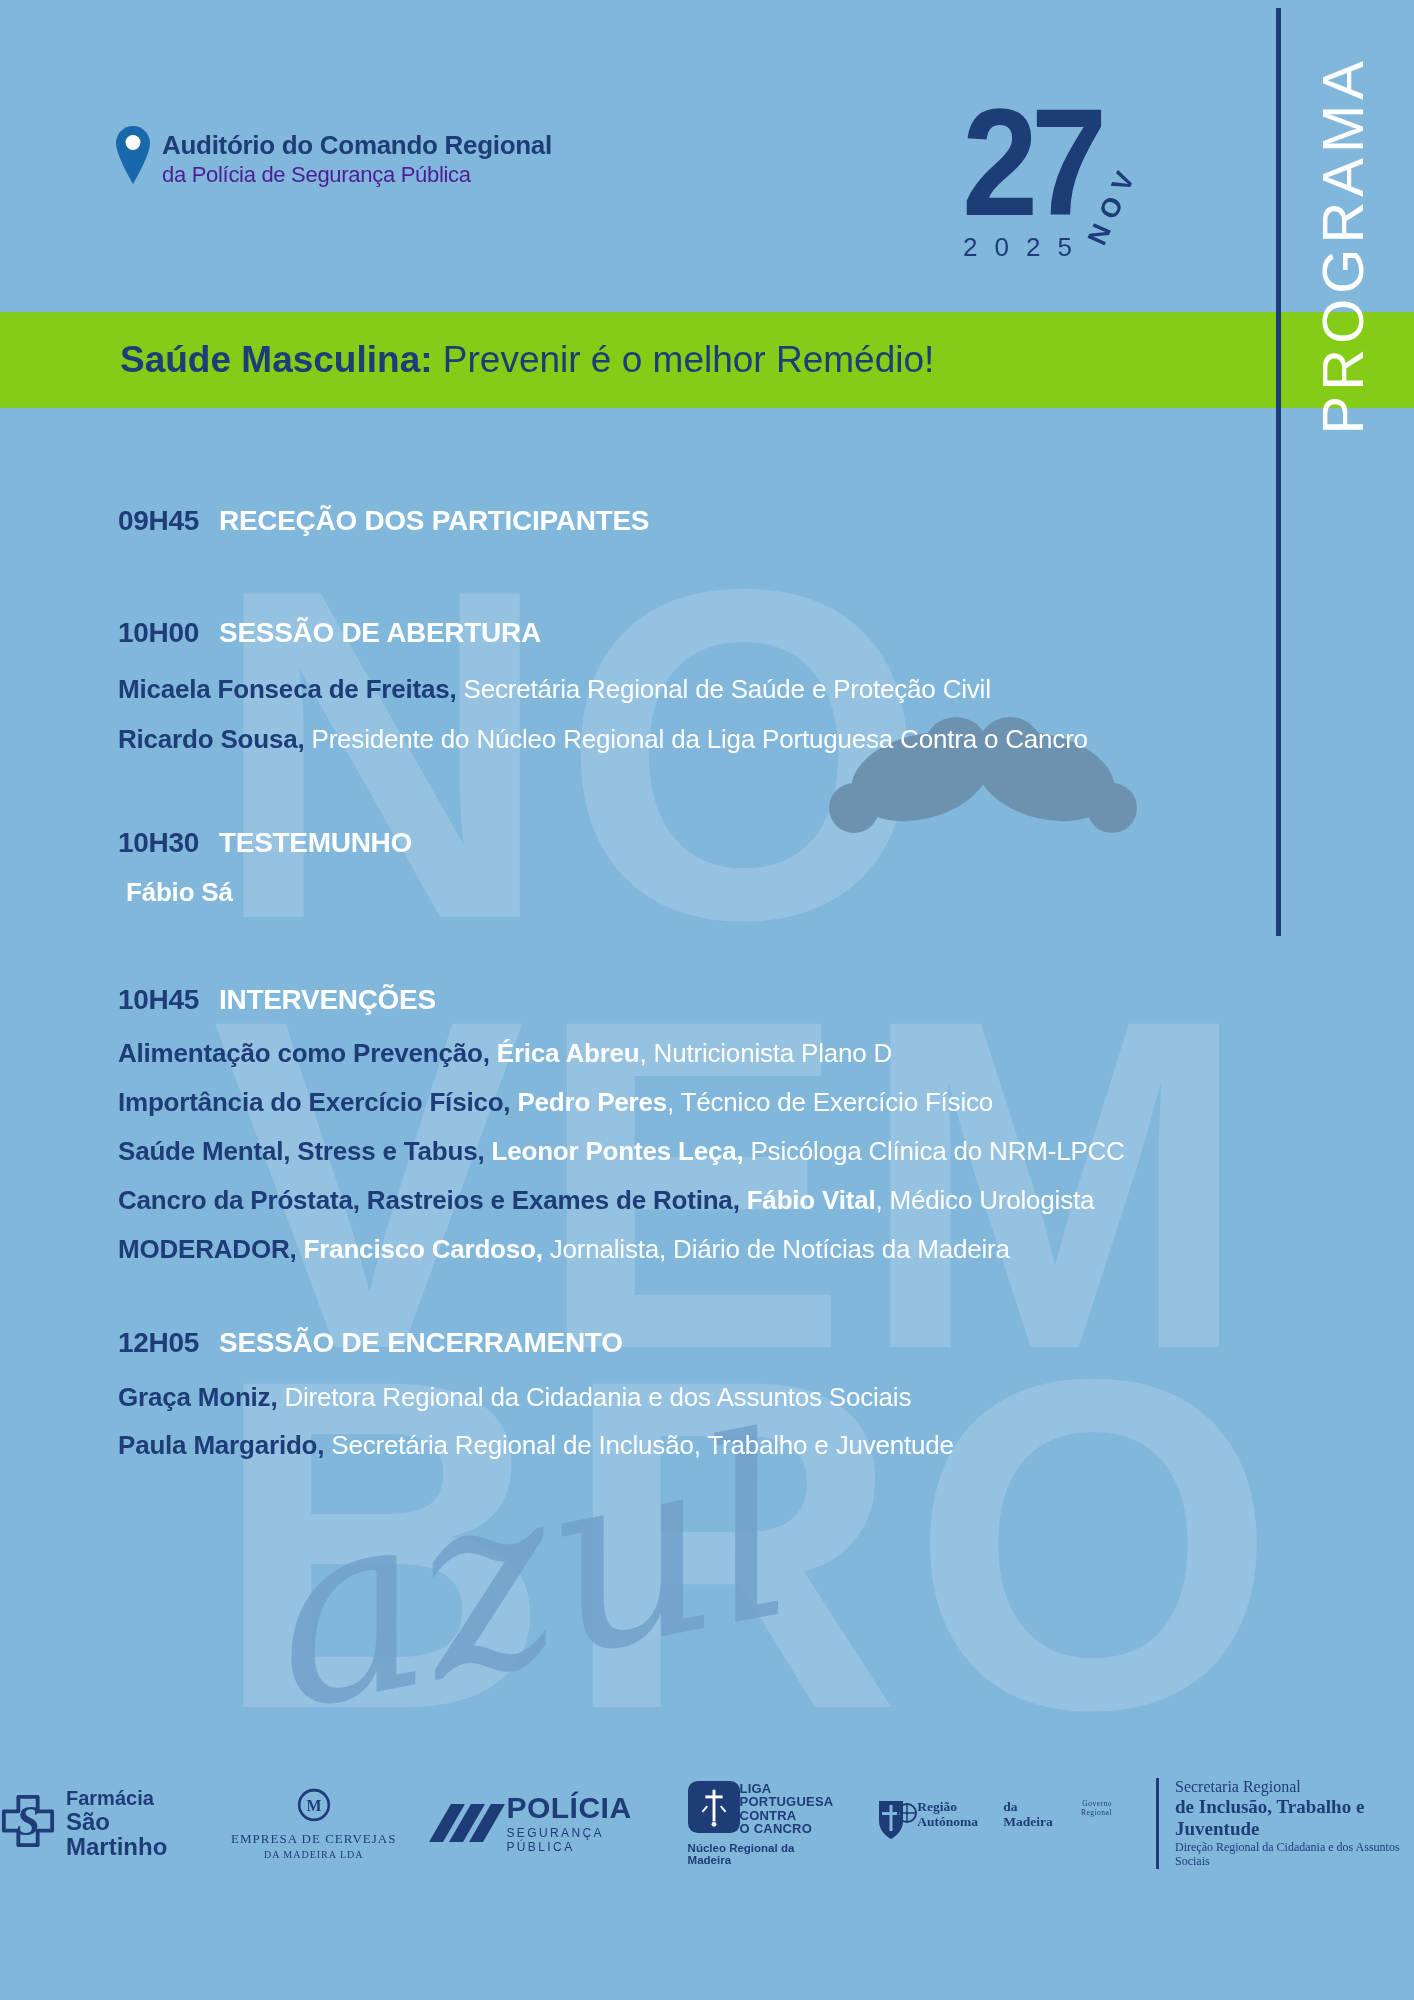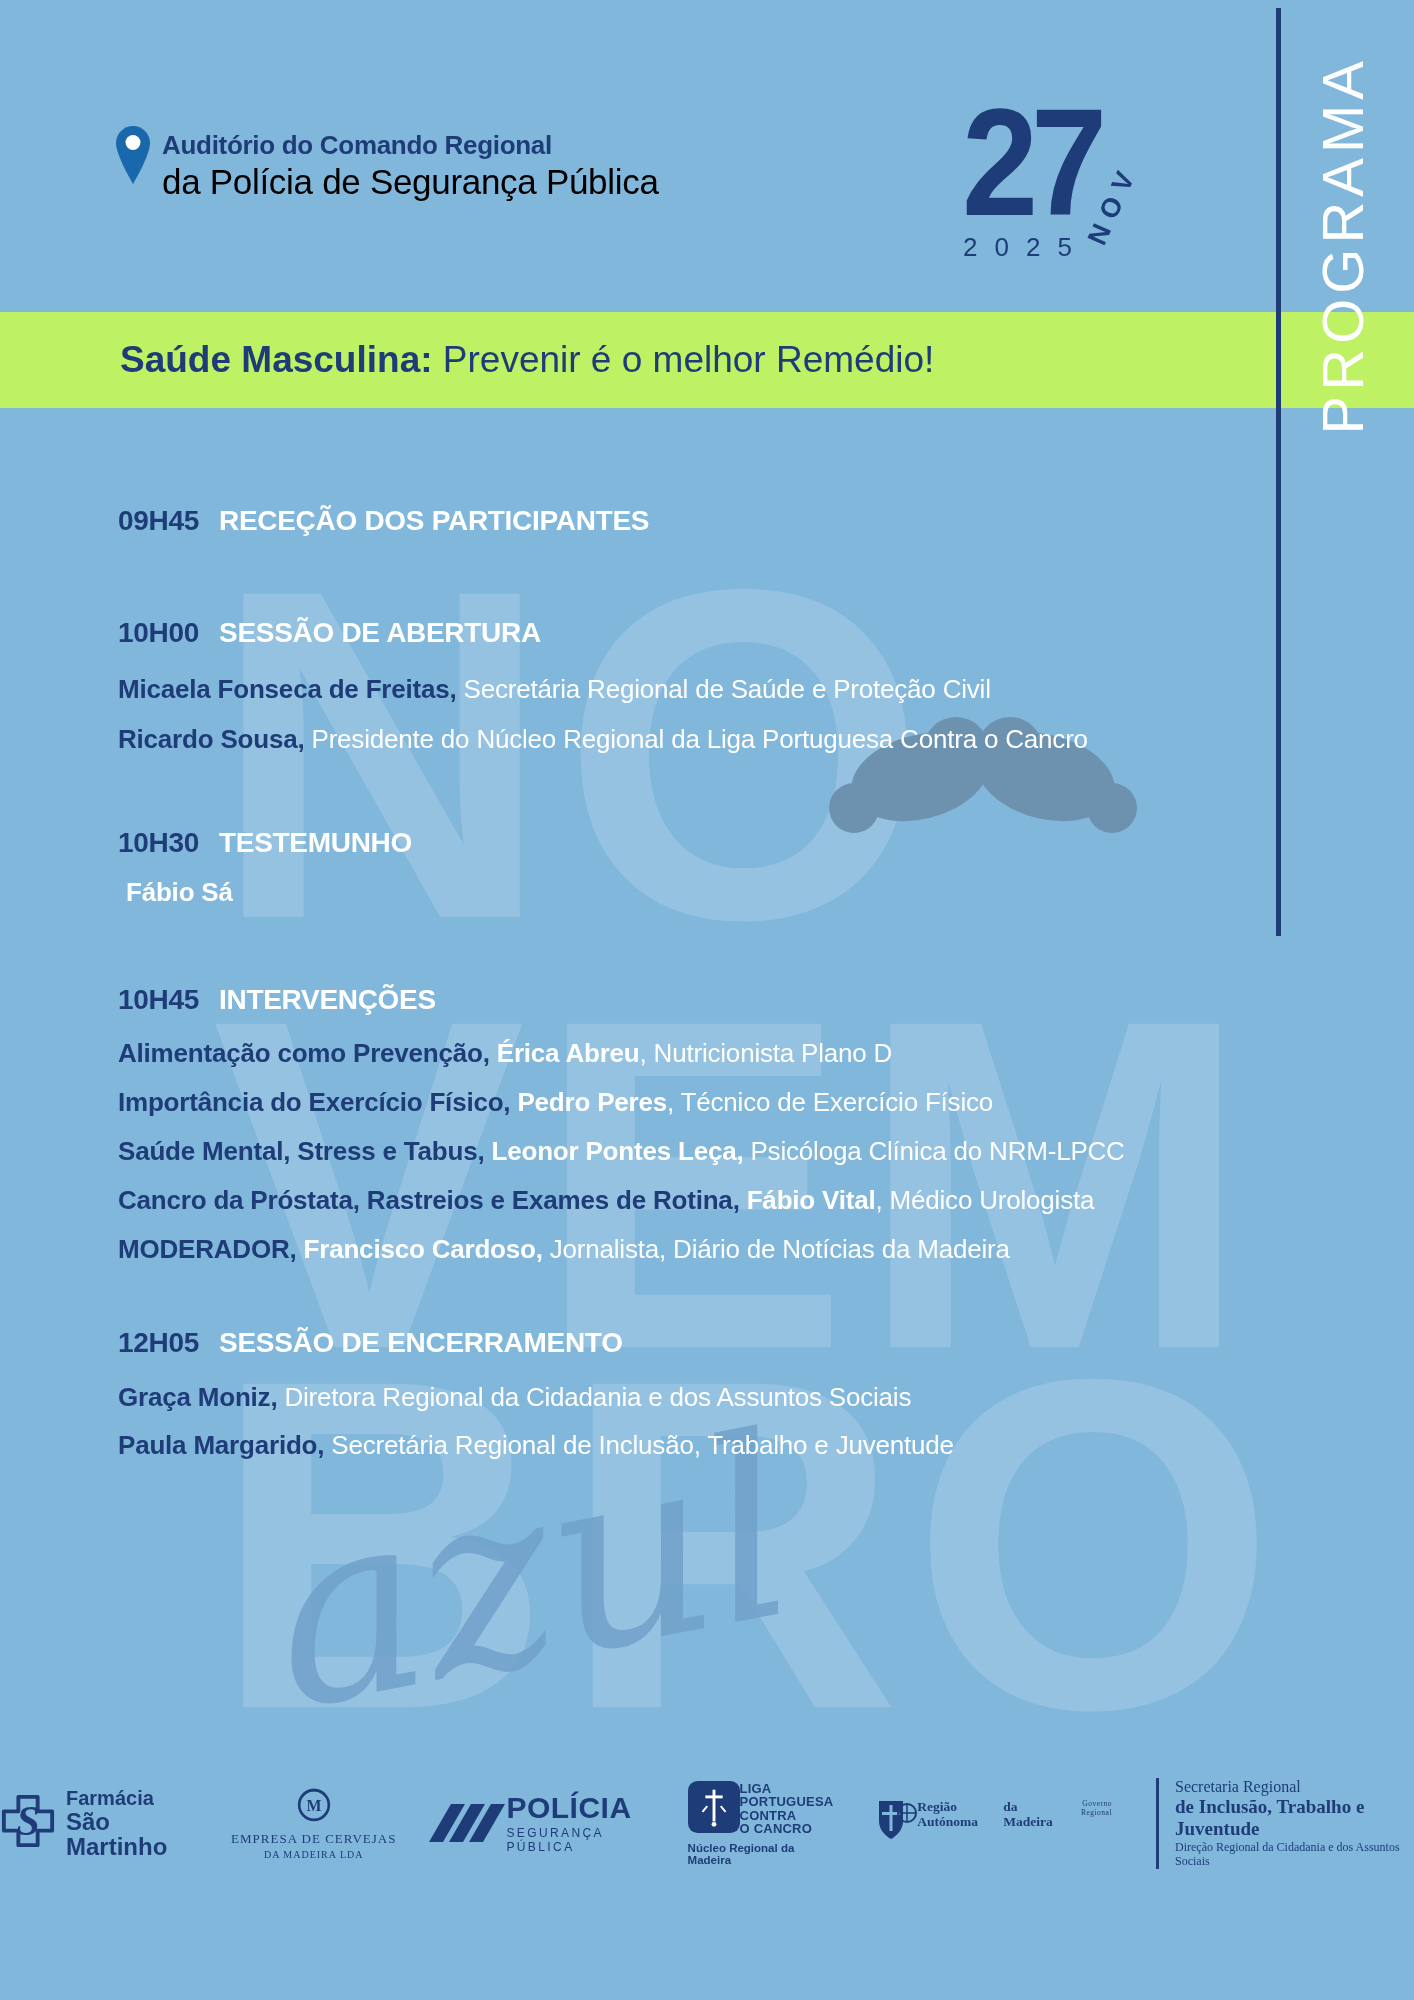--- a/index.html
+++ b/index.html
@@ -10,34 +10,34 @@
   .wm{position:absolute;left:212px;font-weight:700;font-size:470px;line-height:400px;
       color:rgba(255,255,255,0.16);letter-spacing:10px;z-index:1;white-space:nowrap;}
   .wm-script{position:absolute;left:270px;top:1428px;font-family:"DejaVu Serif",serif;
       font-style:italic;font-size:250px;color:#6fa0c9;transform:rotate(-11deg);z-index:2;opacity:.8;}
   .mustache{position:absolute;left:828px;top:692px;z-index:2;}
 
   
   .pin{position:absolute;left:116px;top:126px;z-index:4;}
   .loc1{position:absolute;left:162px;top:130px;font-size:26px;font-weight:700;color:#1e3c77;
         letter-spacing:-.3px;z-index:4;white-space:nowrap;}
-  .loc2{position:absolute;left:162px;top:162px;font-size:35px;font-weight:400;color:#000000;
+  .loc2{position:absolute;left:162px;top:162px;font-size:22px;font-weight:400;color:#4c1d95;
         letter-spacing:-.3px;z-index:4;white-space:nowrap;}
   .day{position:absolute;left:962px;top:86px;font-size:152px;line-height:1;font-weight:700;
        color:#1e3c77;letter-spacing:-8px;transform:scaleX(.9);transform-origin:left top;z-index:4;}
   .month{position:absolute;left:1096px;top:228px;font-size:27px;font-weight:700;color:#1e3c77;
        letter-spacing:9px;transform:rotate(-66deg);transform-origin:0 50%;z-index:4;white-space:nowrap;}
   .year{position:absolute;left:963px;top:232px;font-size:26px;font-weight:500;color:#1e3c77;
        letter-spacing:17px;z-index:4;}
   .vline{position:absolute;left:1276px;top:8px;width:5px;height:928px;background:#1e3c77;z-index:5;}
   .side-label{position:absolute;right:38px;top:56px;writing-mode:vertical-rl;transform:rotate(180deg);
        font-size:58px;font-weight:400;color:#ffffff;letter-spacing:5px;z-index:5;}
 
   
-  .banner{position:absolute;left:0;top:312px;width:1414px;height:96px;background:#bef264;z-index:3;}
+  .banner{position:absolute;left:0;top:312px;width:1414px;height:96px;background:#84cc16;z-index:3;}
   .banner-inner{position:absolute;left:120px;top:0;height:96px;line-height:96px;font-size:37px;
        color:#1e3c77;white-space:nowrap;}
   .banner-inner .tb{font-weight:700;}
   .banner-inner .tr{font-weight:400;}
 
   
   .sec{position:absolute;left:118px;font-size:28px;font-weight:700;letter-spacing:-.3px;
        z-index:4;white-space:nowrap;}
   .sec .time{color:#1e3c77;margin-right:20px;}
   .sec .stitle{color:#ffffff;}

